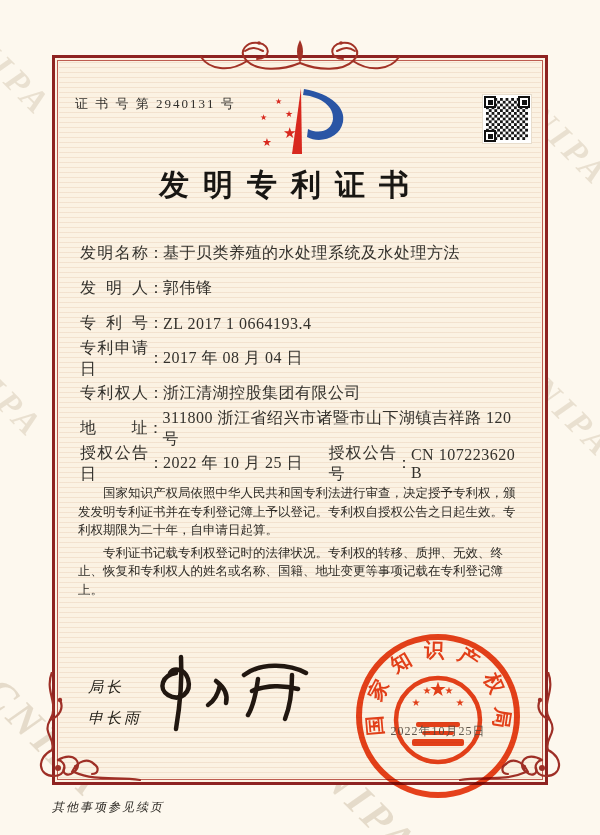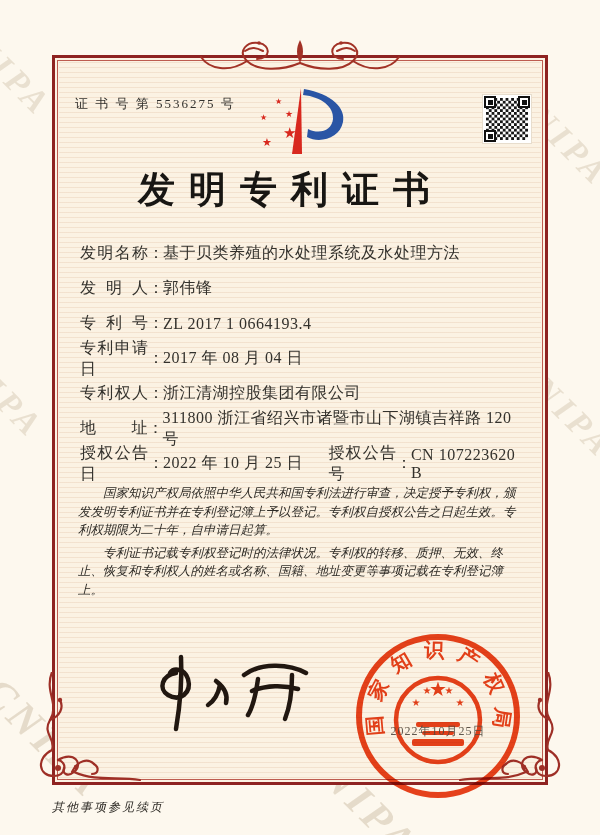--- a/index.html
+++ b/index.html
@@ -21,31 +21,31 @@
   .orn-br{left:459px;top:672px;width:115px;height:113px;transform:scaleX(-1);}
 
   .cert-no{position:absolute;left:75px;top:95px;font-size:13px;letter-spacing:2px;color:#32302c;}
   .logo{position:absolute;left:252px;top:86px;width:100px;height:72px;}
   .qr{position:absolute;left:482px;top:94px;width:48px;height:48px;background:#fff;border:1px solid #e7ddcd;}
   .qr-pat{position:absolute;inset:3px;background:repeating-conic-gradient(#161616 0% 25%,rgba(0,0,0,0) 0% 50%) 0 0/5.6px 5.6px;}
   .qf{position:absolute;width:12px;height:12px;border:2.5px solid #111;background:#fff;box-sizing:border-box;}
   .qf::after{content:"";position:absolute;inset:1.5px;background:#111;}
   .qf.tl{left:1px;top:1px}.qf.tr{right:1px;top:1px}.qf.bl{left:1px;bottom:1px}
 
-  .title{position:absolute;left:52px;top:165px;width:464px;text-align:center;font-size:37px;font-weight:bold;color:#181613;letter-spacing:14px;text-indent:14px;}
+  .title{position:absolute;left:52px;top:165px;width:464px;text-align:center;font-size:30px;font-weight:bold;color:#181613;letter-spacing:14px;text-indent:14px;}
 
   .fields{position:absolute;left:80px;top:236px;width:450px;color:#33312c;}
   .frow{height:35px;display:flex;align-items:center;font-size:16px;}
   .flabel{display:inline-block;width:68px;text-align:justify;text-align-last:justify;}
   .fcolon{display:inline-block;width:15px;}
   .fvalue{letter-spacing:.5px;}
   .grant-pair{display:flex;align-items:center;}
   .grant-pair.first{width:250px;}
 
-  .paras{position:absolute;left:78px;top:484px;width:446px;font-size:12.5px;line-height:18.5px;color:#2e2b26;font-style:italic;}
+  .paras{position:absolute;left:78px;top:484px;width:446px;font-size:12.5px;line-height:18.5px;color:#2e2b26;}
   .paras p{margin:0 0 4px 0;text-indent:2em;}
 
   .signer{position:absolute;left:88px;top:672px;font-size:15px;font-style:italic;color:#232019;line-height:31px;letter-spacing:3px;}
   .sig{position:absolute;left:148px;top:645px;width:175px;height:88px;}
   .seal{position:absolute;left:350px;top:628px;width:176px;height:176px;mix-blend-mode:multiply;}
 
   .pageno{position:absolute;left:52px;top:756px;width:496px;text-align:center;font-size:11px;letter-spacing:2px;color:#3a3733;}
   .contnote{position:absolute;left:52px;top:799px;width:496px;text-align:left;font-size:12px;letter-spacing:2px;font-style:italic;color:#2e2b26;}
 </style>
 </head>
@@ -104,21 +104,21 @@
       <path d="M48,100 C70,110 92,104 114,108"></path>
       <path d="M24,48 C34,44 38,36 34,28"></path>
       <path d="M46,100 C52,88 62,86 68,92"></path>
       <path d="M68,92 C74,96 72,102 66,102"></path>
     </g>
     <circle cx="34" cy="28" r="2.2" fill="#9e2f26"></circle>
     <circle cx="32" cy="96" r="3" fill="#9e2f26"></circle>
     <circle cx="50" cy="95" r="2.2" fill="#9e2f26"></circle>
   </svg>
 
-  <div class="cert-no">证 书 号 第 5536275 号</div>
+  <div class="cert-no">证 书 号 第 2940131 号</div>
 
   <svg class="logo" viewBox="0 0 100 72">
     <polygon points="49,2 40,68 50,68" fill="#d8281e"></polygon>
     <path d="M52,3 C80,8 94,22 91,36 C88,52 68,58 55,51 L56,43 C68,49 80,44 81,33 C82,21 70,11 51,9 Z" fill="#2a55a5"></path>
     <text x="23" y="18" font-size="8" fill="#d8281e">★</text>
     <text x="33" y="31" font-size="9" fill="#d8281e">★</text>
     <text x="8" y="34" font-size="8" fill="#d8281e">★</text>
     <text x="31" y="52" font-size="15" fill="#d8281e">★</text>
     <text x="10" y="60" font-size="11" fill="#d8281e">★</text>
   </svg>
@@ -175,20 +175,24 @@
           <span class="fvalue">CN 107223620 B</span>
       </span>
     </div>
   </div>
 
   <div class="paras">
     <p>国家知识产权局依照中华人民共和国专利法进行审查，决定授予专利权，颁发发明专利证书并在专利登记簿上予以登记。专利权自授权公告之日起生效。专利权期限为二十年，自申请日起算。</p>
     <p>专利证书记载专利权登记时的法律状况。专利权的转移、质押、无效、终止、恢复和专利权人的姓名或名称、国籍、地址变更等事项记载在专利登记簿上。</p>
   </div>
 
+  <div class="signer">
+    <div>局长</div>
+    <div>申长雨</div>
+  </div>
 
   <svg class="sig" viewBox="0 0 175 88">
     <g stroke="#211710" stroke-width="4.5" fill="none" stroke-linecap="round" stroke-linejoin="round">
       <path d="M28,28 C14,30 10,44 20,50 C32,57 44,48 40,34 C37,24 26,22 22,28"></path>
       <path d="M33,12 C34,30 32,60 28,84"></path>
       <path d="M72,40 C70,50 66,56 60,60"></path>
       <path d="M68,36 C76,42 80,50 78,58"></path>
       <path d="M96,30 C112,18 140,18 158,28"></path>
       <path d="M104,46 C118,40 136,40 150,44"></path>
       <path d="M110,34 C108,48 105,62 100,70"></path>

